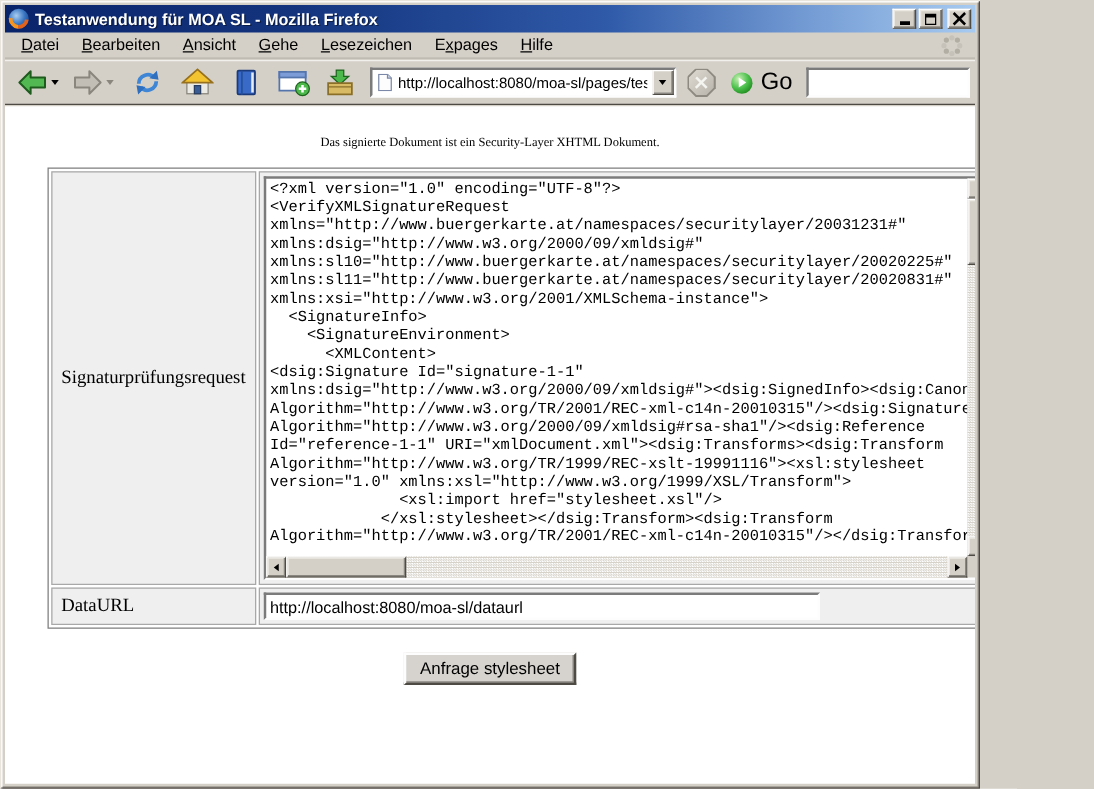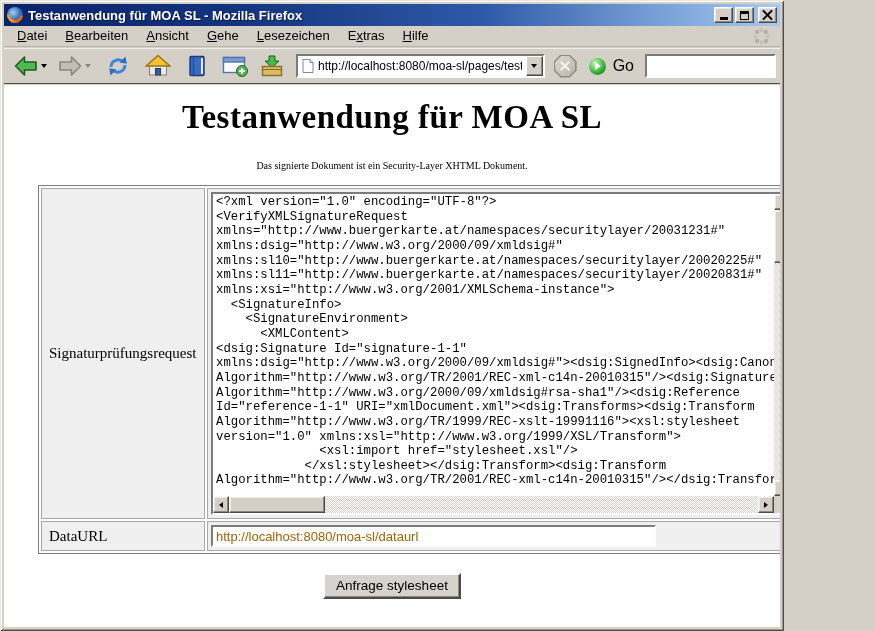--- a/index.html
+++ b/index.html
@@ -94,21 +94,21 @@
   .stop-icon::before { content:""; position:absolute; inset:1.5px;
     clip-path:polygon(30% 0,70% 0,100% 30%,100% 70%,70% 100%,30% 100%,0 70%,0 30%);
     background:linear-gradient(135deg,#dedad2,#b8b4ac); }
   .stop-x { position:absolute; left:5.5px; top:10.5px; width:12px; height:2.4px; background:#f4f4f0; transform:rotate(45deg); }
   .stop-x::after { content:""; position:absolute; left:0; top:0; width:12px; height:2.4px; background:#f4f4f0; transform:rotate(-90deg); }
 
   .go-icon { width:17px; height:17px; border-radius:50%; position:relative;
     background:radial-gradient(circle at 35% 30%, #c9f0b5 0%, #4fc24f 45%, #1e8c1e 80%, #156515 100%); }
   .go-icon::after { content:""; position:absolute; left:6px; top:4.5px;
     border-left:6px solid #fff; border-top:4px solid transparent; border-bottom:4px solid transparent; }
-  .go-label { font-size:16px; margin-left:5px; }
+  .go-label { font-size:19px; margin-left:5px; }
 
   .search-box {
     width:131px; height:24px; background:#fff; display:flex; align-items:center;
     border:2px solid; border-color:#7b7b7b #fdfdfd #fdfdfd #7b7b7b; padding-left:2px; gap:2px;
   }
   .search-input { flex:1; border:none; outline:none; font-size:12px; padding:0; background:transparent; }
 
   
   .content {
     position:absolute; left:4px; right:4px; top:85px; bottom:4px;
@@ -162,21 +162,21 @@
   .sb-corner { position:absolute; right:0; bottom:0; width:17px; height:17px; background:#d4d0c8; }
   .tri-up    { width:0;height:0;border-left:3.5px solid transparent;border-right:3.5px solid transparent;border-bottom:4.5px solid #000; }
   .tri-down  { width:0;height:0;border-left:3.5px solid transparent;border-right:3.5px solid transparent;border-top:4.5px solid #000; }
   .tri-left  { width:0;height:0;border-top:3.5px solid transparent;border-bottom:3.5px solid transparent;border-right:4.5px solid #000; }
   .tri-right { width:0;height:0;border-top:3.5px solid transparent;border-bottom:3.5px solid transparent;border-left:4.5px solid #000; }
 
   .dataurl-input {
     width:445px; height:22px; background:#fff;
     border:2px solid; border-color:#7b7b7b #fdfdfd #fdfdfd #7b7b7b;
     font-family:"Liberation Sans","DejaVu Sans",sans-serif; font-size:13px; padding:2px 3px;
-    outline:none; color:#a16207;
+    outline:none; color:#000000;
   }
 
   .submit-row { text-align:center; margin-top:19px; }
   .submit-btn {
     font-family:"Liberation Sans","DejaVu Sans",sans-serif; font-size:13.5px; color:#000;
     background:#d6d3ce; padding:3px 11px 4px;
     border:2px solid; border-color:#fdfdfd #4e4a44 #4e4a44 #fdfdfd;
     box-shadow:inset -1px -1px 0 #8a8781;
   }
 </style>
@@ -200,21 +200,21 @@
         </button>
     </span>
   </div>
 
   <div class="menubar">
     <span class="menu-item"><span></span><span class="u">D</span><span>atei</span></span>
     <span class="menu-item"><span></span><span class="u">B</span><span>earbeiten</span></span>
     <span class="menu-item"><span></span><span class="u">A</span><span>nsicht</span></span>
     <span class="menu-item"><span></span><span class="u">G</span><span>ehe</span></span>
     <span class="menu-item"><span></span><span class="u">L</span><span>esezeichen</span></span>
-    <span class="menu-item"><span>E</span><span class="u">x</span><span>tras</span></span>
+    <span class="menu-item"><span>E</span><span class="u">x</span><span>pages</span></span>
     <span class="menu-item"><span></span><span class="u">H</span><span>ilfe</span></span>
     <span class="throbber">
       <svg width="21" height="21" viewBox="0 0 20 20">
         <circle cx="10" cy="4" r="2" fill="#c6c2ba"></circle>
           <circle cx="14.2" cy="5.8" r="2" fill="#b2aea4"></circle>
         <circle cx="16" cy="10" r="2" fill="#c6c2ba"></circle>
           <circle cx="14.2" cy="14.2" r="2" fill="#b2aea4"></circle>
         <circle cx="10" cy="16" r="2" fill="#c6c2ba"></circle>
           <circle cx="5.8" cy="14.2" r="2" fill="#b2aea4"></circle>
         <circle cx="4" cy="10" r="2" fill="#c6c2ba"></circle>
@@ -297,21 +297,20 @@
       <svg width="17" height="17" viewBox="0 0 17 17">
         <text x="1" y="13" font-family="Liberation Serif, serif" font-size="15" font-weight="bold" fill="#2b50c8">G</text>
         <rect x="11.5" y="10" width="3" height="3" fill="#d23c28"></rect>
         <polygon points="10.5,13.5 16.5,13.5 13.5,16.5" fill="#000"></polygon>
       </svg>
       <input class="search-input" type="text" value="" style="">
     </span>
   </div>
 
   <div class="content">
-    <h1 class="page-title">Testanwendung für MOA SL</h1>
     <p class="intro">Das signierte Dokument ist ein Security-Layer XHTML Dokument.</p>
 
     <table class="req-table">
       <tbody>
           <tr>
         <td class="cell-label">Signaturprüfungsrequest</td>
         <td class="cell-field">
           <div class="xml-box">
             <div class="xml-text">&lt;?xml version="1.0" encoding="UTF-8"?&gt;
 &lt;VerifyXMLSignatureRequest

